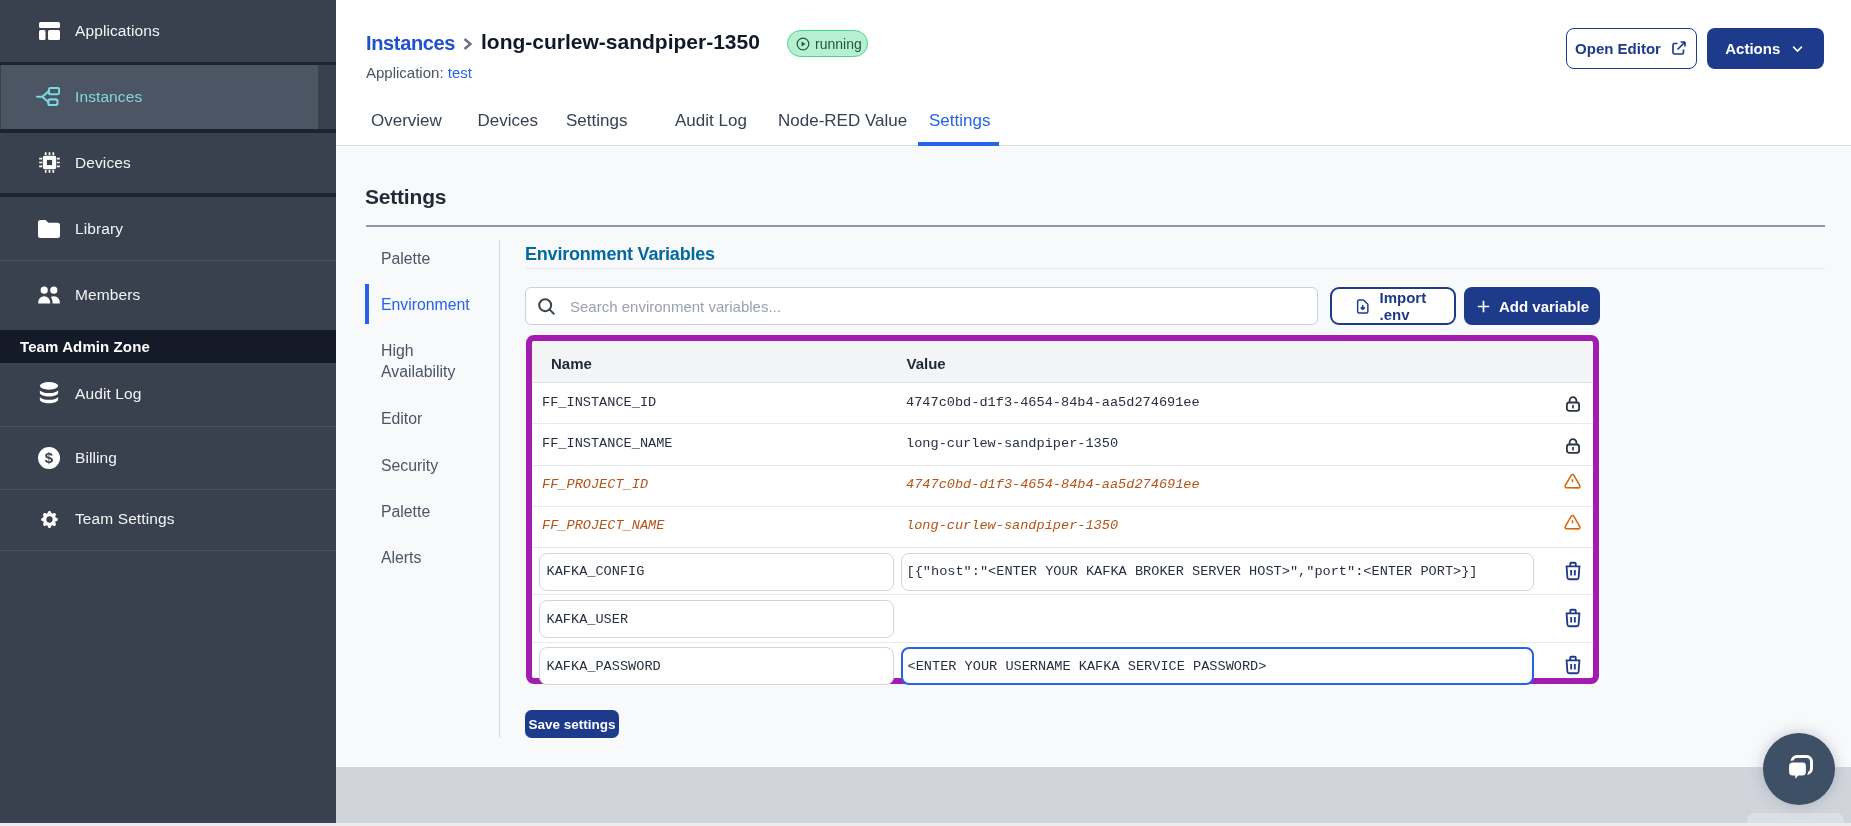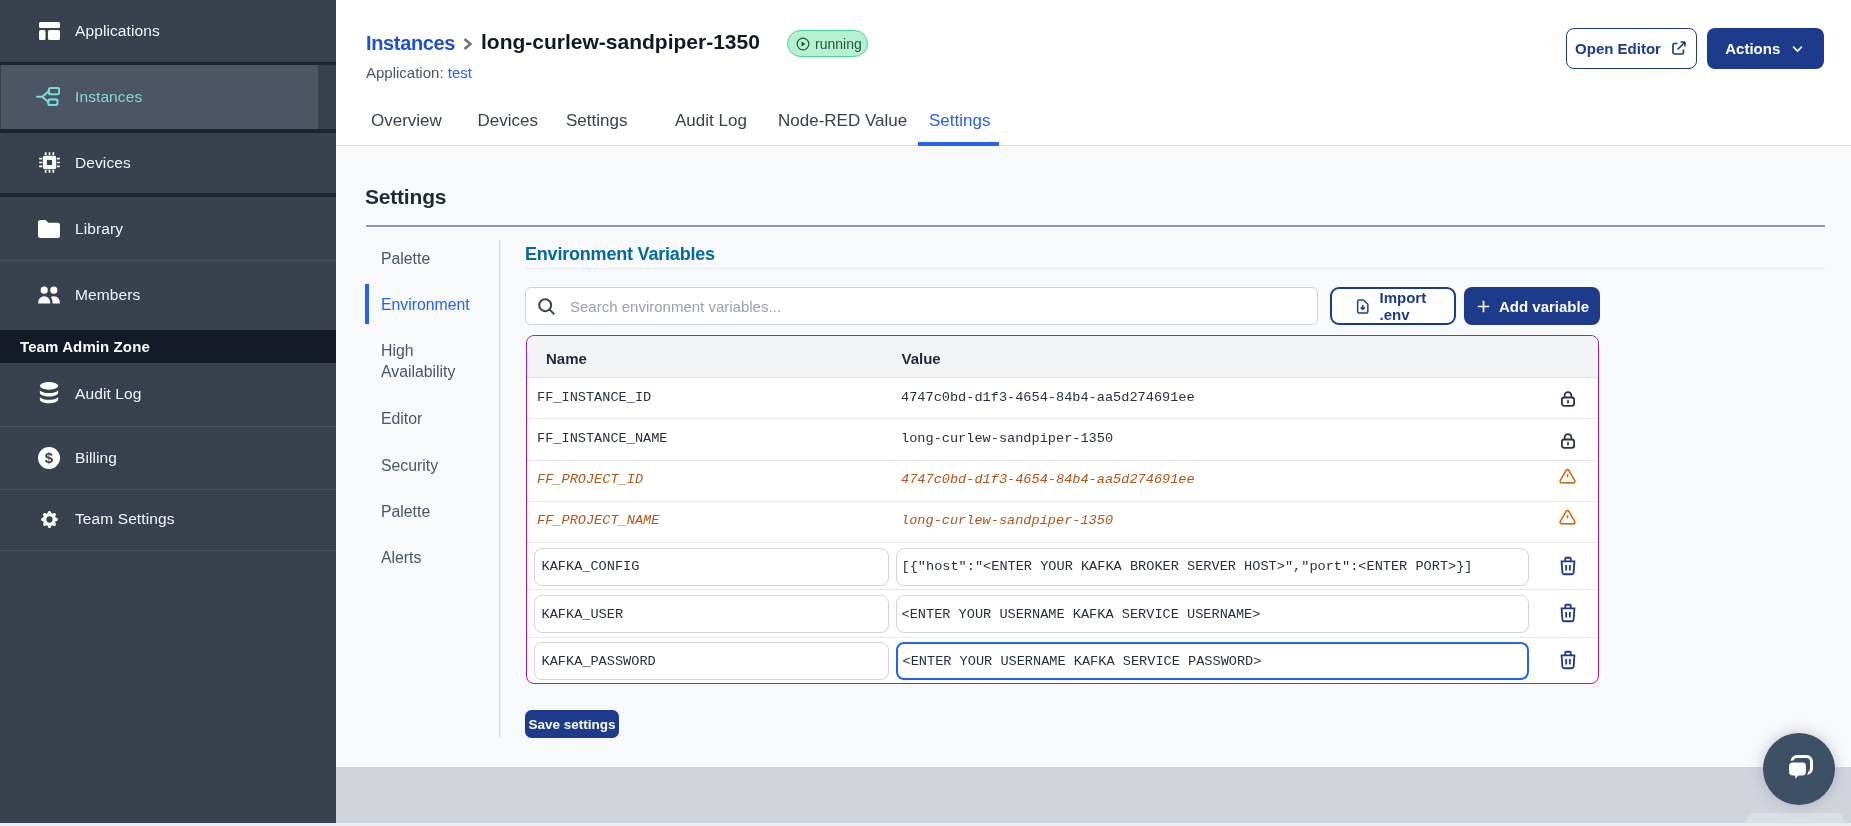--- a/index.html
+++ b/index.html
@@ -52,21 +52,21 @@
 
   #search { position:absolute; left:189px; top:140.5px; width:793px; height:38px; background:#fff; border:1px solid #cbd2d9; border-radius:6px; display:flex; align-items:center; }
   #search .ph { margin-left:44px; font-size:15px; color:#9aa1ac; }
   #search svg { position:absolute; left:10px; top:8px; }
   #btn-import { position:absolute; left:994px; top:140.5px; width:126px; height:38px; background:#fff; border:2px solid #1e3a8a; color:#1e3a8a; border-radius:9px;padding-left:22px; }
   #btn-import svg { margin-right:8px; }
   #btn-add { position:absolute; left:1128px; top:140.5px; width:136px; height:38px; background:#1e3a8a; color:#fff; }
   #btn-add svg { margin-right:7px; }
 
   
-  #card { position:absolute; left:190px; top:188.5px; width:1073px; height:349px; background:#fff; border:1px solid #a21caf; border-radius:8px; }
+  #card { position:absolute; left:190px; top:188.5px; width:1073px; height:349px; background:#fff; border:6px solid #a21caf; border-radius:8px; }
   #thead { position:absolute; left:0; top:0; width:100%; height:42px; background:#f3f4f6; border-bottom:1px solid #dde0e5; border-radius:8px 8px 0 0; }
   #thead .th { position:absolute; top:14px; font-size:15px; font-weight:bold; color:#1f2937; }
   .row { position:absolute; left:0; width:100%; border-bottom:1px solid #e7e9ec; }
   .mono { font-family:"Liberation Mono", monospace; font-size:13.6px; color:#283040; }
   .cell-name { position:absolute; left:10px; top:11.5px; }
   .cell-val { position:absolute; left:374px; top:11.5px; }
   .orange { color:#b4531a; font-style:italic; }
   .icwrap { position:absolute; left:1029.5px; width:22px; display:flex; justify-content:center; }
   .ipt { position:absolute; top:4.5px; height:38px; background:#fff; border:1px solid #d1d5db; border-radius:8px; display:flex; align-items:center; }
   .ipt span { margin-left:6.5px; }
@@ -304,23 +304,20 @@
         <span class="icwrap" style="top:11.5px;">
             <svg width="22" height="22" viewBox="0 0 24 24" fill="none" stroke="#1e3a8a" stroke-width="2">
               <path d="M19 7l-.87 12.14A2 2 0 0116.14 21H7.86a2 2 0 01-1.99-1.86L5 7m5 4v6m4-6v6m1-10V4a1 1 0 00-1-1h-4a1 1 0 00-1 1v3M4 7h16"></path>
             </svg>
           </span>
       </div>
       <div class="row" style="top:254.5px; height:47.3px;">
         <div class="ipt ipt-name">
             <span class="mono">KAFKA_USER</span>
           </div>
-        <div class="ipt ipt-val">
-            <span class="mono">&lt;ENTER YOUR USERNAME KAFKA SERVICE USERNAME&gt;</span>
-          </div>
         <span class="icwrap" style="top:11.5px;">
             <svg width="22" height="22" viewBox="0 0 24 24" fill="none" stroke="#1e3a8a" stroke-width="2">
               <path d="M19 7l-.87 12.14A2 2 0 0116.14 21H7.86a2 2 0 01-1.99-1.86L5 7m5 4v6m4-6v6m1-10V4a1 1 0 00-1-1h-4a1 1 0 00-1 1v3M4 7h16"></path>
             </svg>
           </span>
       </div>
       <div class="row" style="top:301.8px; height:47.3px; border-bottom:none;">
         <div class="ipt ipt-name">
             <span class="mono">KAFKA_PASSWORD</span>
           </div>

